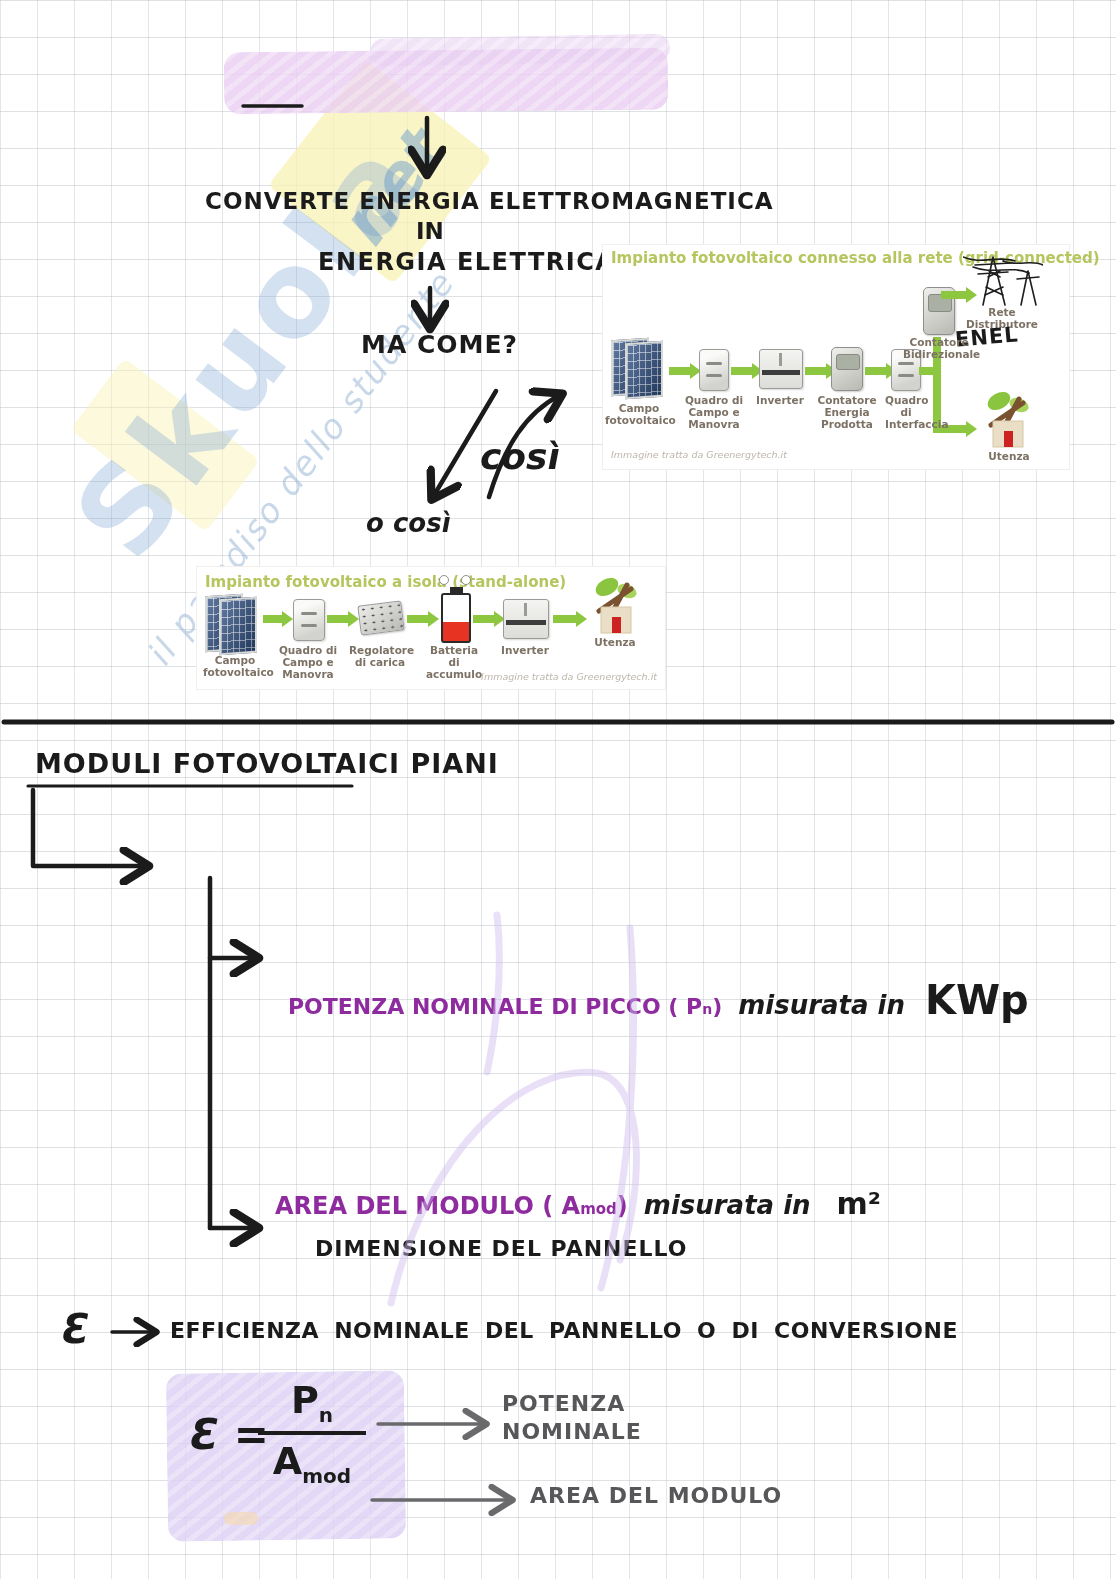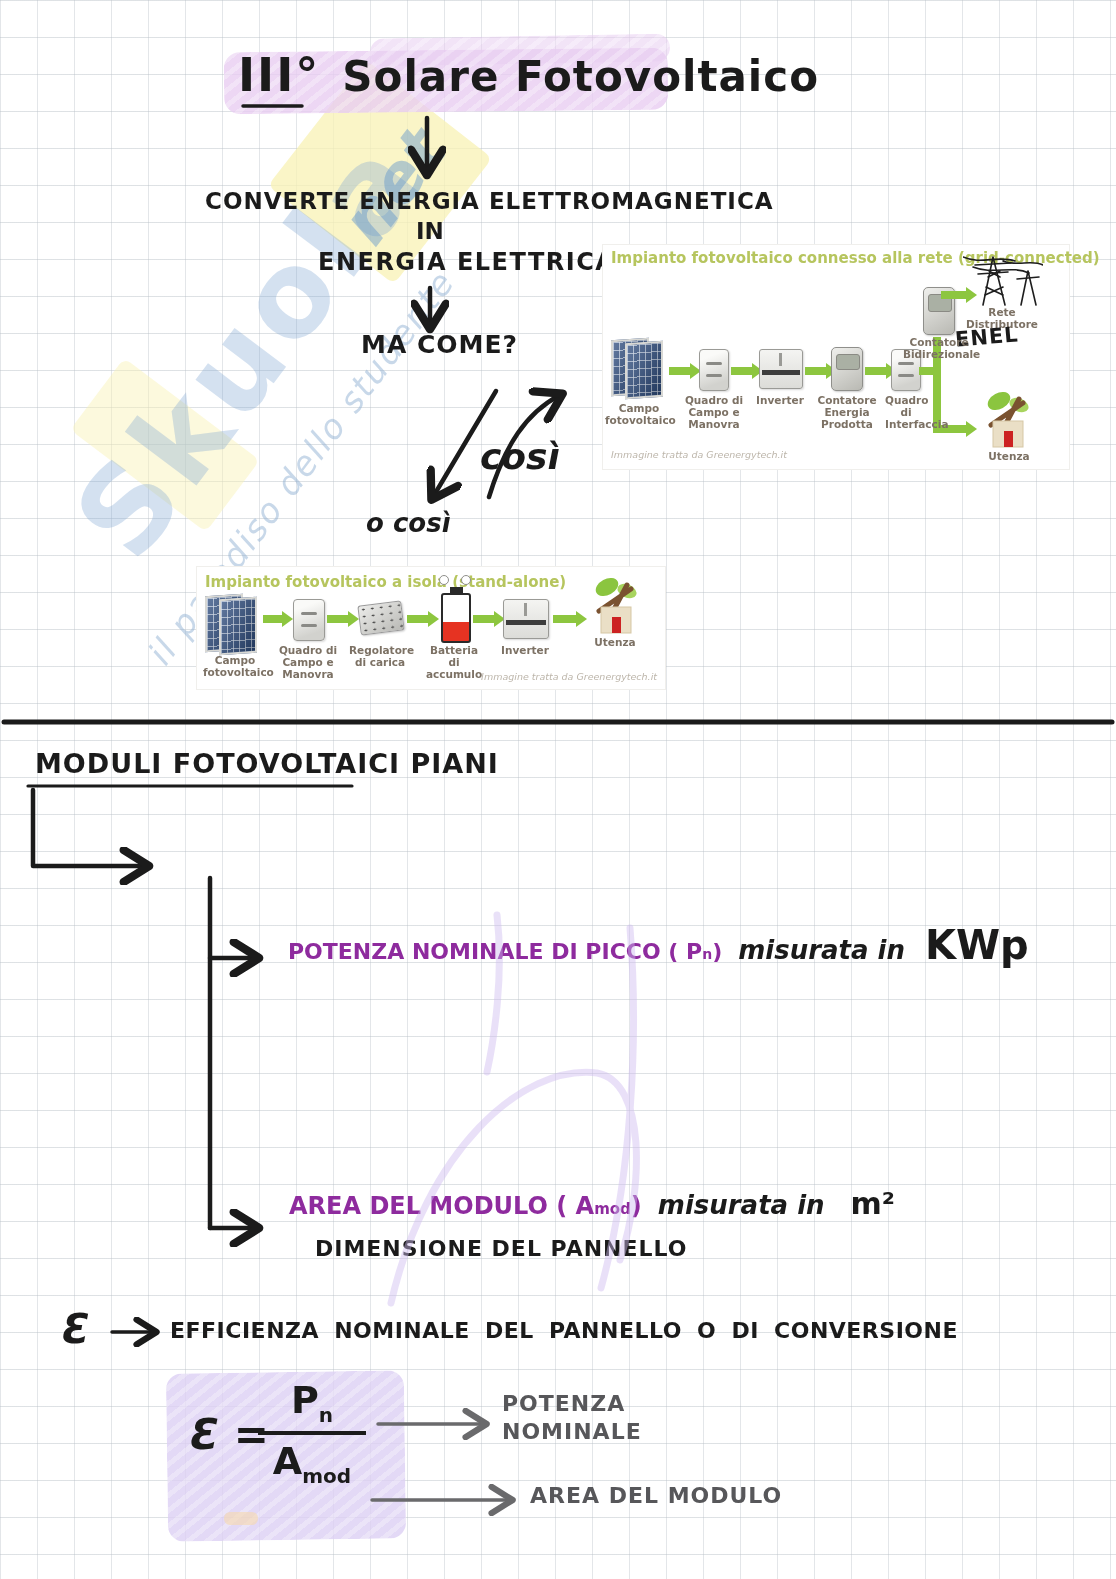--- a/index.html
+++ b/index.html
@@ -87,24 +87,20 @@
     <div class="wm wm-brand">Skuola</div>
     <div class="wm wm-net">net</div>
     <div class="wm wm-tag">il paradiso dello studente</div>
   </div>
 
   <div class="hl hl-title"></div>
   <div class="hl hl-title2"></div>
   <div class="hl hl-formula"></div>
   <div class="hl hl-orange"></div>
 
-  <div class="abs z2 hw baseline-row" style="left:238px;top:48px;">
-    <span style="font-size:46px;letter-spacing:2px;">III°</span>
-    <span style="font-size:42px;letter-spacing:1px;margin-left:22px;">Solare Fotovoltaico</span>
-  </div>
 
   <div class="abs z2 hw" style="left:205px;top:188px;font-size:23px;letter-spacing:1px;">CONVERTE ENERGIA ELETTROMAGNETICA</div>
   <div class="abs z2 hw" style="left:416px;top:218px;font-size:23px;">IN</div>
   <div class="abs z2 hw" style="left:318px;top:248px;font-size:24px;letter-spacing:1.5px;">ENERGIA ELETTRICA</div>
   <div class="abs z2 hw" style="left:361px;top:330px;font-size:25px;letter-spacing:1px;">MA COME?</div>
   <div class="abs z2 hw script" style="left:480px;top:424px;font-size:36px;margin-top:12px;">così</div>
   <div class="abs z2 hw script" style="left:366px;top:508px;font-size:26px;">o così</div>
 
   <div class="panelbox" style="left:602px;top:244px;width:466px;height:224px;">
     <div class="dtitle" style="left:8px;top:4px;">Impianto fotovoltaico connesso alla rete (grid-connected)</div>
@@ -212,29 +208,29 @@
     <div class="dlab" style="left:152px;top:78px;width:62px;">Regolatore di carica</div>
     <div class="dlab" style="left:226px;top:78px;width:62px;">Batteria di accumulo</div>
     <div class="dlab" style="left:304px;top:78px;width:48px;">Inverter</div>
     <div class="dlab" style="left:396px;top:70px;width:44px;">Utenza</div>
 
     <div class="dcap" style="right:8px;top:104px;">Immagine tratta da Greenergytech.it</div>
   </div>
 
   <div class="abs z2 hw" style="left:35px;top:748px;font-size:27px;letter-spacing:1px;">MODULI FOTOVOLTAICI PIANI</div>
 
-  <div class="abs z2 baseline-row" style="left:288px;top:922px;">
+  <div class="abs z2 baseline-row" style="left:288px;top:977px;">
     <span class="hw purple" style="font-size:22px;">POTENZA NOMINALE DI PICCO ( P</span>
       <sub class="hw purple" style="font-size:14px;">n</sub>
       <span class="hw purple" style="font-size:22px;"> )</span>
     <span class="hw script" style="font-size:26px;margin-left:16px;">misurata in</span>
     <span class="hw" style="font-size:40px;margin-left:20px;">KWp</span>
   </div>
 
-  <div class="abs z2 baseline-row" style="left:289px;top:1186px;">
+  <div class="abs z2 baseline-row" style="left:275px;top:1186px;">
     <span class="hw purple" style="font-size:24px;">AREA DEL MODULO ( A</span>
       <sub class="hw purple" style="font-size:15px;">mod</sub>
       <span class="hw purple" style="font-size:24px;"> )</span>
     <span class="hw script" style="font-size:26px;margin-left:16px;">misurata in</span>
     <span class="hw" style="font-size:30px;margin-left:26px;">m²</span>
   </div>
   <div class="abs z2 hw" style="left:315px;top:1236px;font-size:22px;letter-spacing:1px;">DIMENSIONE DEL PANNELLO</div>
 
   <div class="abs z2 hw" style="left:62px;top:1306px;font-size:40px;font-style:italic;">Ɛ</div>
   <div class="abs z2 hw" style="left:170px;top:1318px;font-size:22px;letter-spacing:.5px;word-spacing:7px;">EFFICIENZA NOMINALE DEL PANNELLO O DI CONVERSIONE</div>

